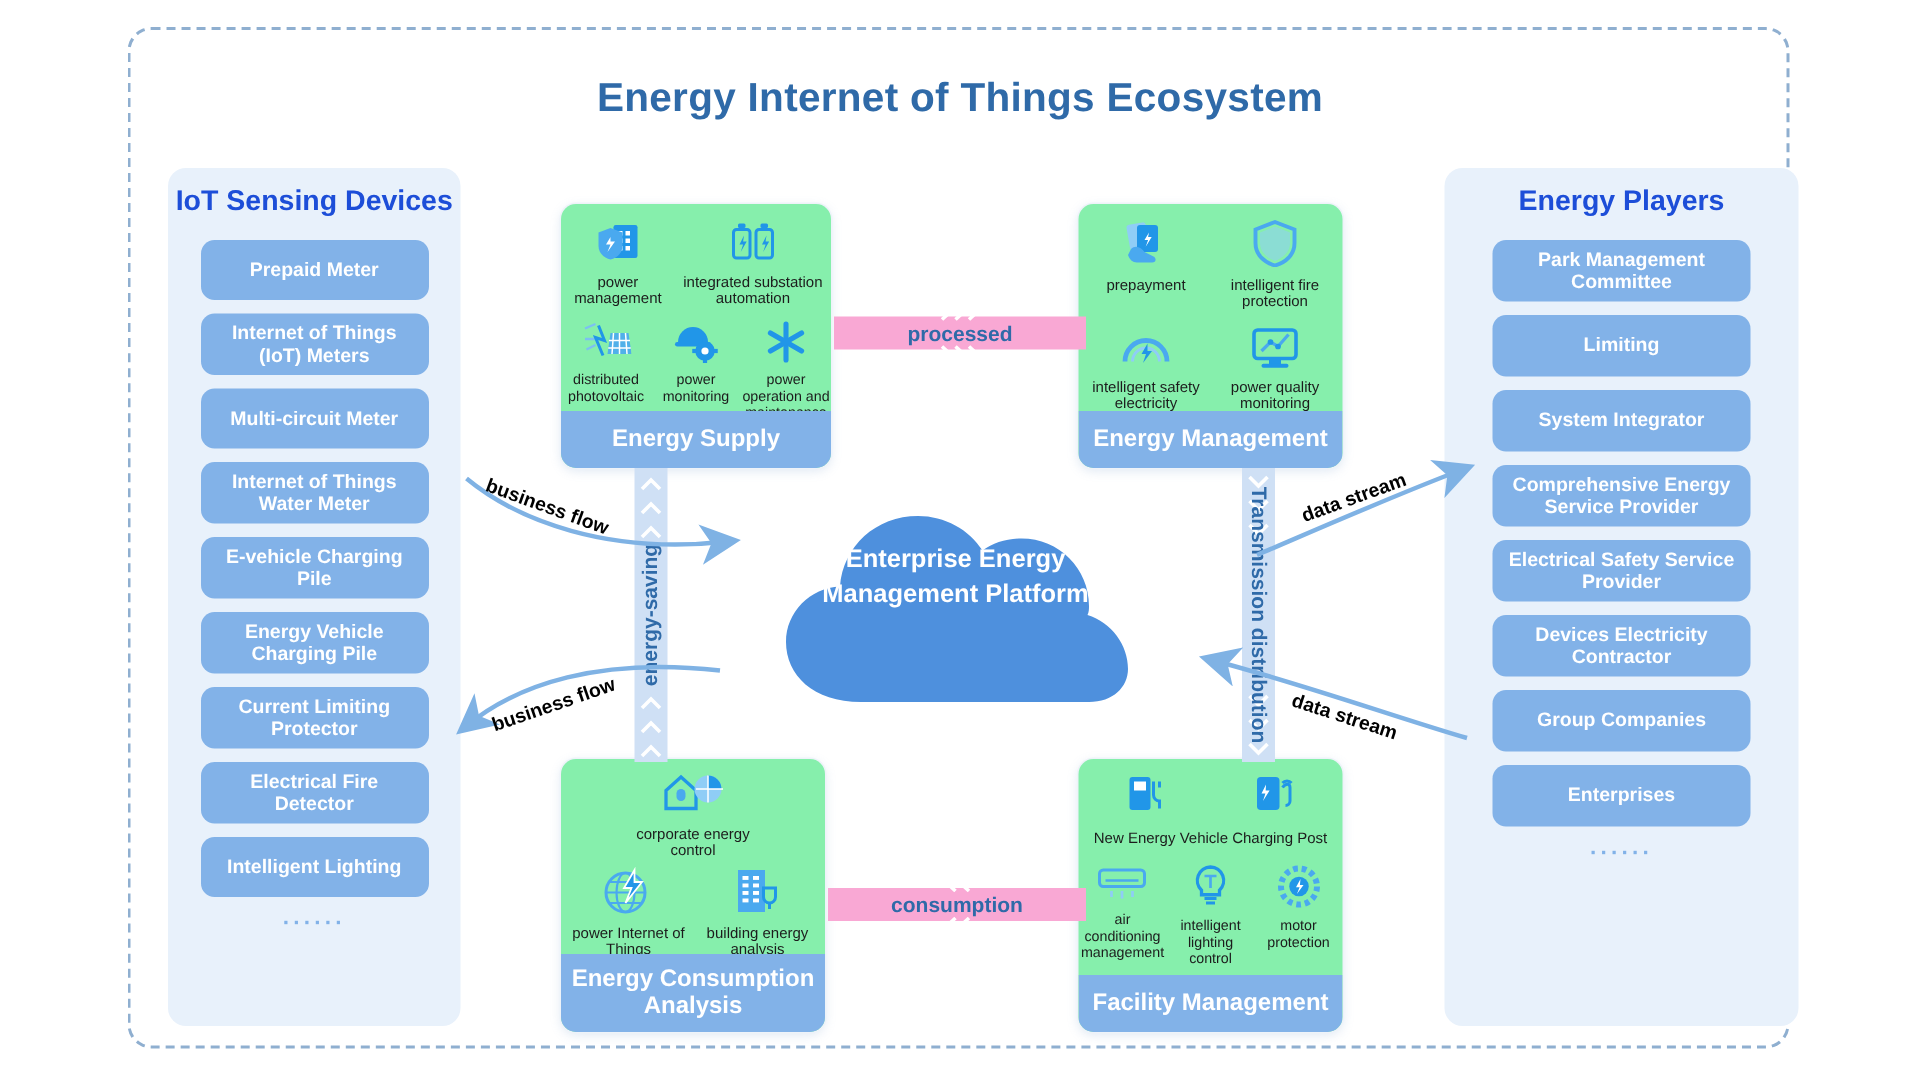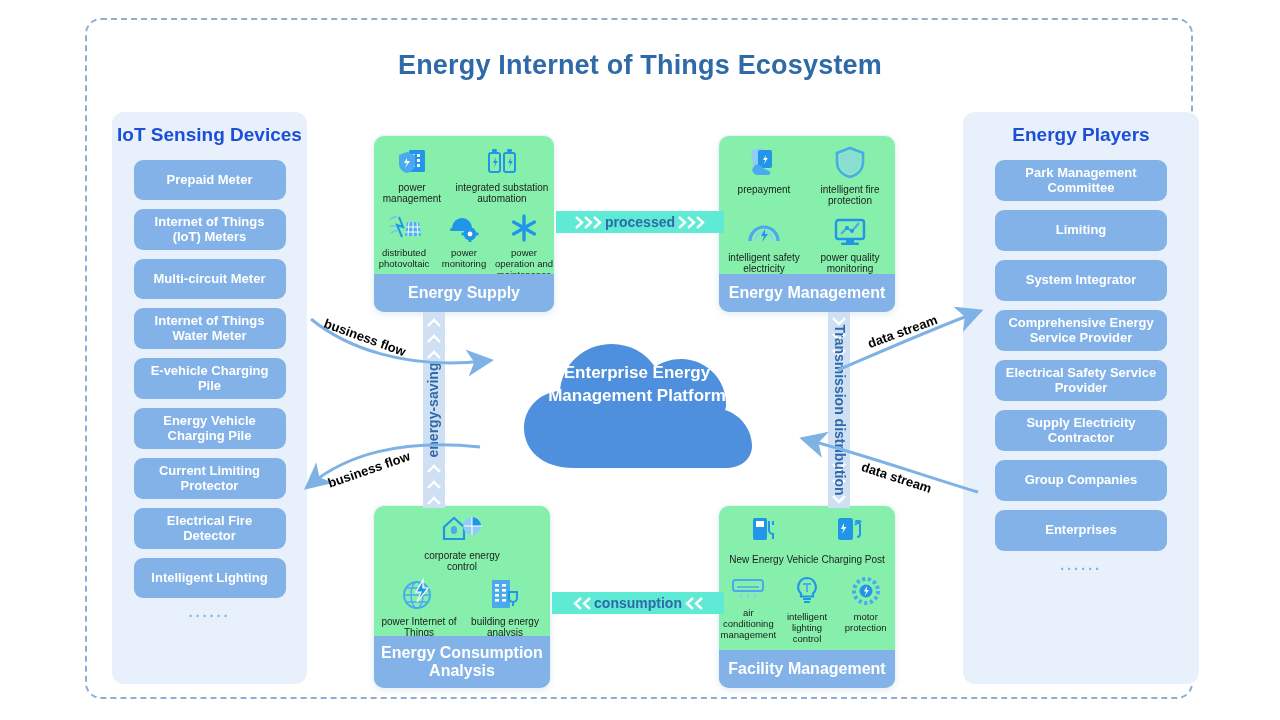--- a/index.html
+++ b/index.html
@@ -83,22 +83,22 @@
 
   
   #cloud{position:absolute;left:512px;top:320px;width:250px;height:170px;}
   .cloud-text{
     position:absolute;left:0;top:42px;width:250px;text-align:center;
     color:#ffffff;font-size:17px;font-weight:bold;line-height:1.33;
   }
 
   
   .hband{
-    position:absolute;height:22px;background:#5eead4;
-    display:flex;align-items:center;justify-content:center;
+    position:absolute;height:22px;background:#f9a8d4;
+    display:flex;align-items:center;justify-content:center;flex-direction:column;
   }
   #band-top{left:556px;top:211px;width:168px;}
   #band-bottom{left:552px;top:592px;width:172px;}
   .hband .flow-text{
     font-size:14px;font-weight:bold;color:#2f6aa8;padding:0 3px;z-index:2;
   }
   .chev-group{display:flex;align-items:center;}
   .chev{width:9px;height:13px;}
 
   
@@ -150,21 +150,21 @@
   </div>
 
   <div class="side-col" id="col-right">
     <div class="side-title">Energy Players</div>
     <div class="pill-wrap">
       <div class="pill h2">Park Management Committee</div>
       <div class="pill h2">Limiting</div>
       <div class="pill h2">System Integrator</div>
       <div class="pill h2">Comprehensive Energy Service Provider</div>
       <div class="pill h2">Electrical Safety Service Provider</div>
-      <div class="pill h2">Supply Electricity Contractor</div>
+      <div class="pill h2">Devices Electricity Contractor</div>
       <div class="pill h2">Group Companies</div>
       <div class="pill h2">Enterprises</div>
       <div class="dots">······</div>
     </div>
   </div>
 
   <div class="card" id="card-supply">
     <div class="card-body">
       <div class="ico-row" style="top:10px;">
         <div class="ico-item">

